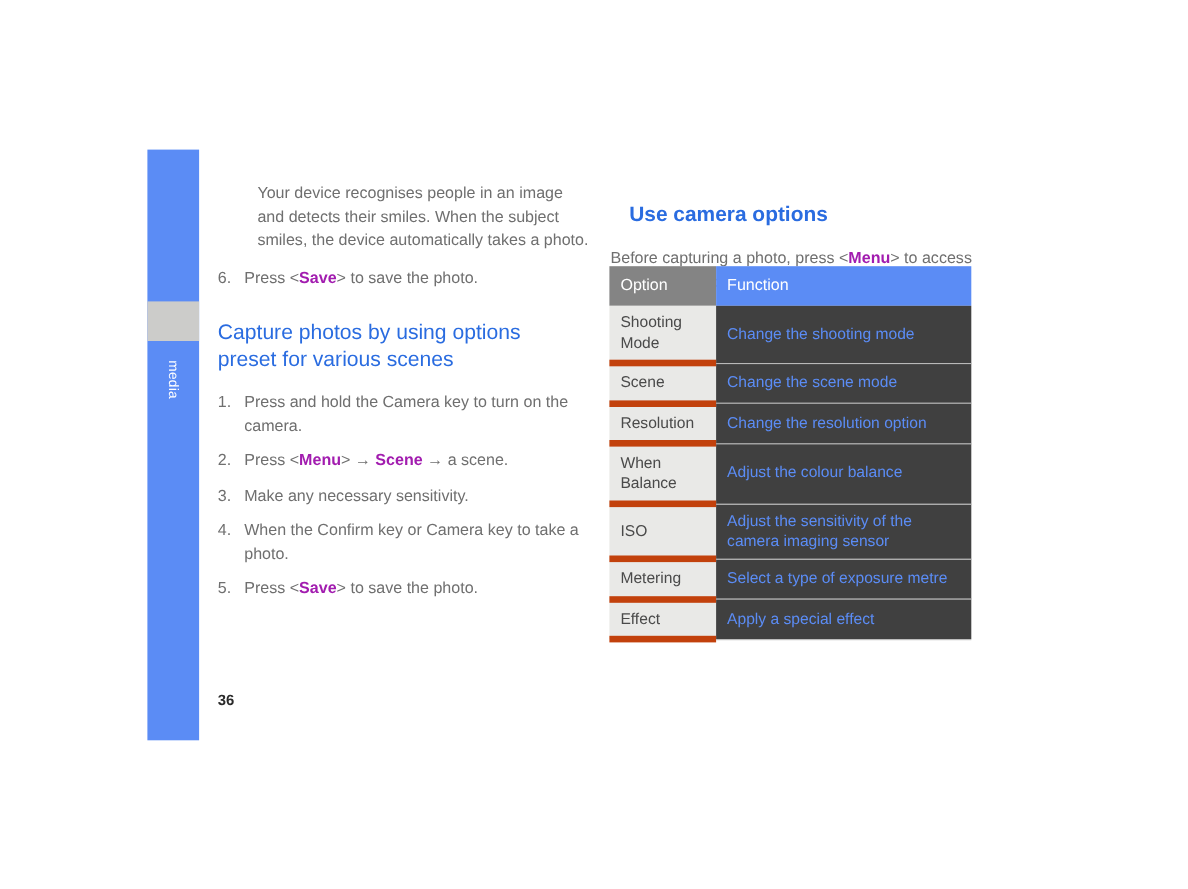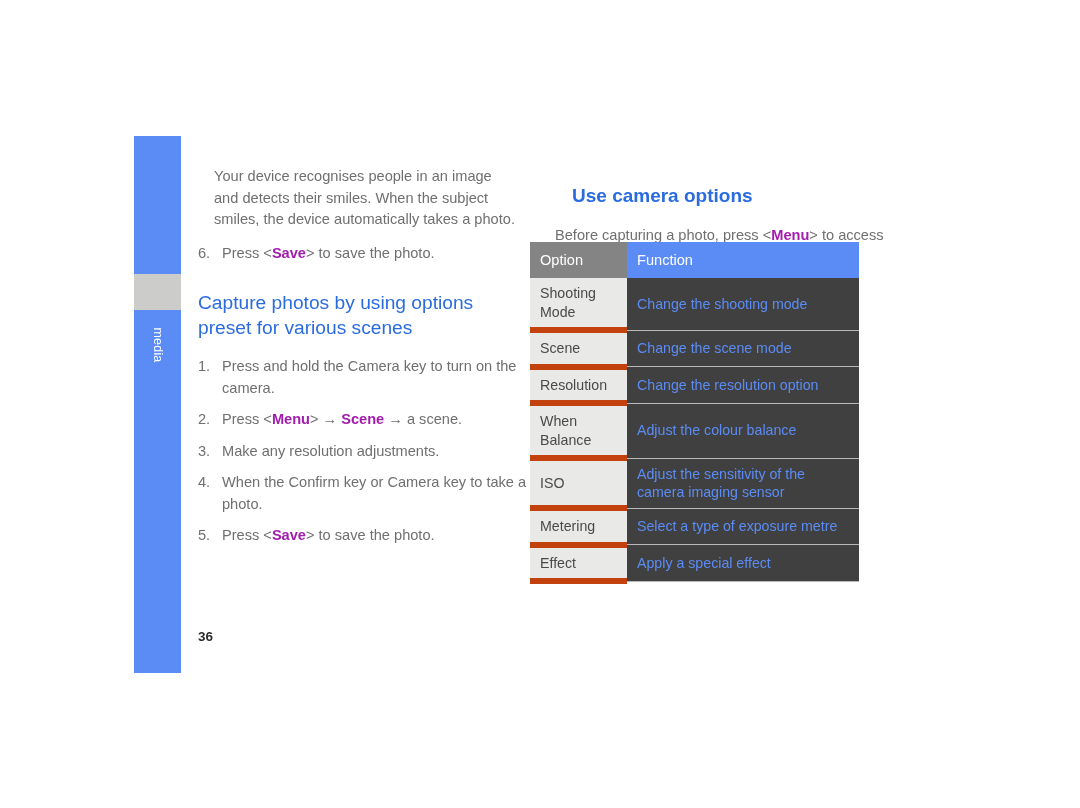--- a/index.html
+++ b/index.html
@@ -71,21 +71,21 @@
   }
 
   
   .body-text {
     color: #6f6f6f;
     font-size: 14.6px;
     line-height: 21.5px;
     margin: 0;
   }
   .intro-para {
-    margin-left: 16px;
+    margin-left: 36px;
     width: 302px;
   }
   .section-heading {
     color: #2a6ce0;
     font-size: 19.2px;
     line-height: 25px;
     font-weight: normal;
     margin: 0;
     width: 320px;
   }
@@ -140,21 +140,21 @@
     font-weight: bold;
     margin: 17px;
   }
   #right-intro {
     margin: 0;
     margin-top: 9px;
     width: 330px;
   }
   #options-table {
     position: absolute;
-    left: 530px;
+    left: 554px;
     top: 242px;
     width: 329px;
     border-collapse: collapse;
     table-layout: fixed;
   }
   #options-table td, #options-table th {
     padding: 0;
     margin: 0;
     vertical-align: middle;
     text-align: left;
@@ -243,21 +243,21 @@
 
   <div class="step">
     <span class="num">2.</span>
     <span class="txt"><span>Press &lt;</span><b class="bold">Menu</b><span>&gt; → </span><b class="bold">Scene</b><span> → a scene.</span></span>
   </div>
 
   <div class="gap-10"></div>
 
   <div class="step">
     <span class="num">3.</span>
-    <span class="txt">Make any resolution adjustments.</span>
+    <span class="txt">Make any necessary sensitivity.</span>
   </div>
 
   <div class="gap-10"></div>
 
   <div class="step">
     <span class="num">4.</span>
     <span class="txt">When the Confirm key or Camera key to take a photo.</span>
   </div>
 
   <div class="gap-10"></div>

